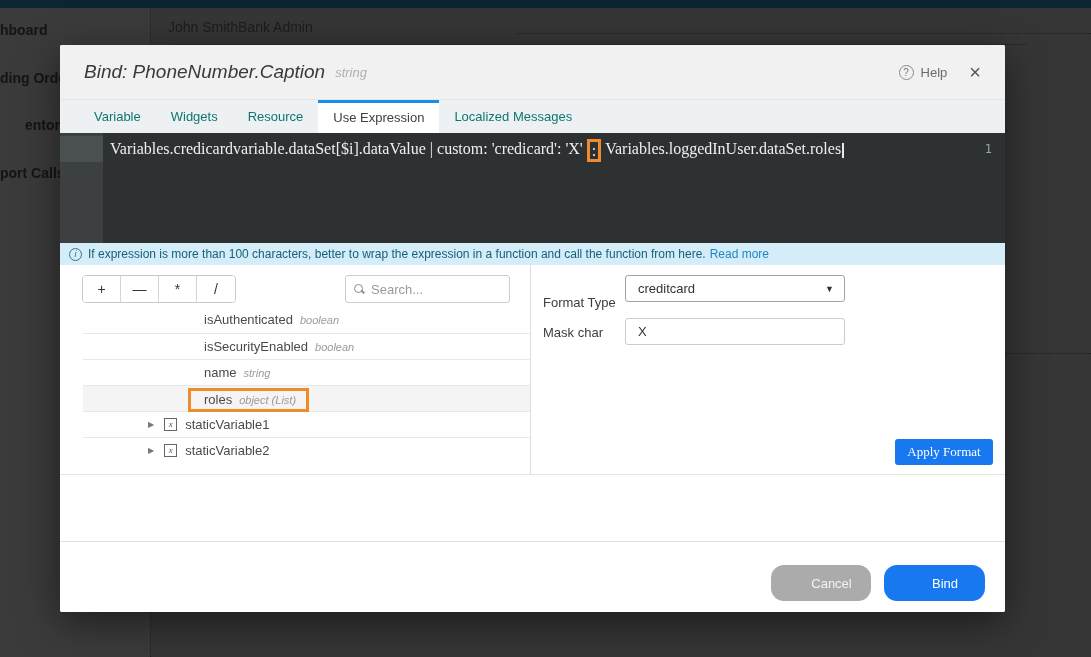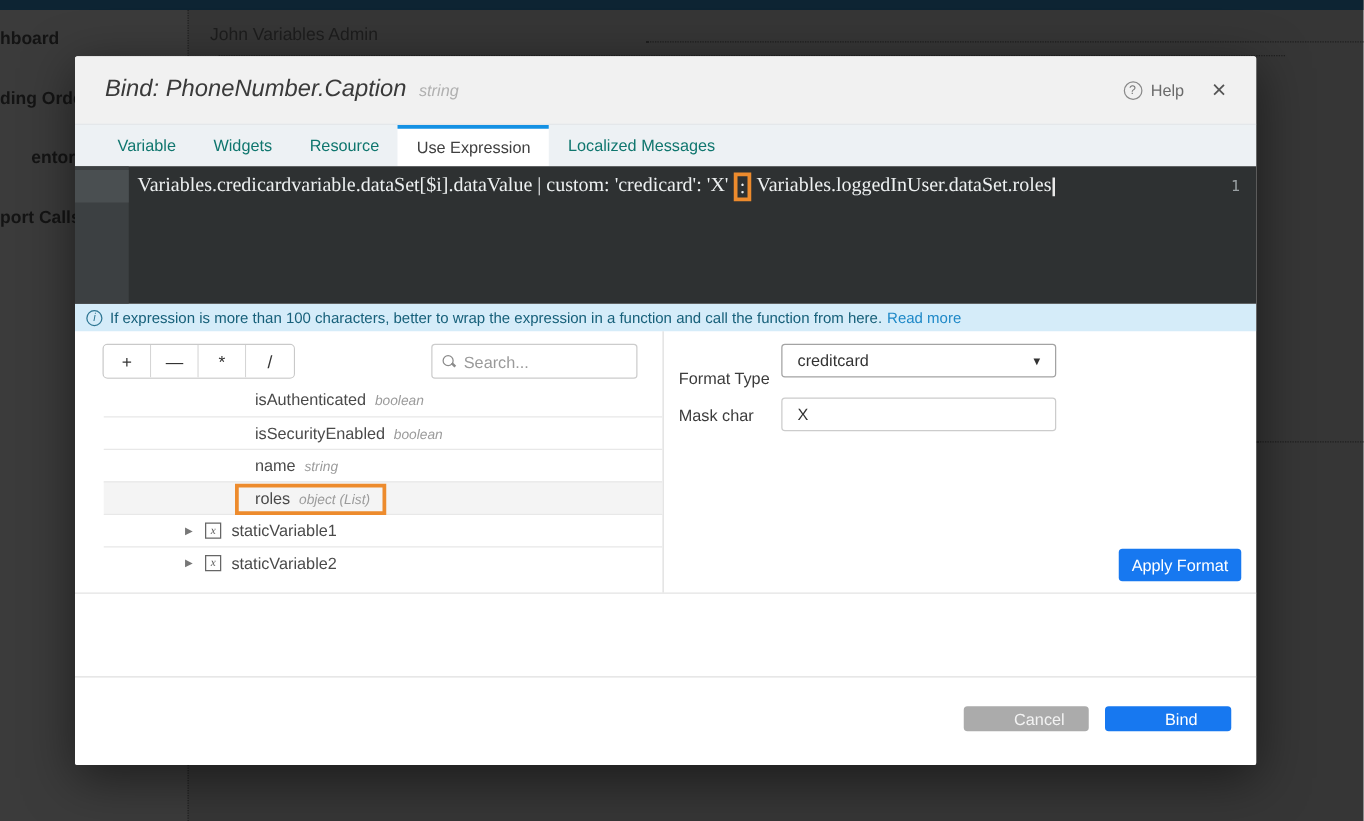--- a/index.html
+++ b/index.html
@@ -74,41 +74,41 @@
   .tree-row.hl{background:#f4f4f4;padding-left:105px;}
   .hl-box{display:inline-block;border:3px solid var(--annotation-orange);line-height:18px;padding:0 10px 0 13px;vertical-align:middle;background:#f4f4f4;}
   .tree-row.var{padding-left:65px;display:flex;align-items:center;}
   .tw-arrow{font-size:8px;color:#777;margin-right:10px;}
   .var-icon{width:13px;height:13px;border:1px solid #666;font-size:9px;font-style:italic;font-family:"Liberation Serif",serif;line-height:11px;text-align:center;color:#555;margin-right:8px;flex:none;}
 
   .fmt-label{position:absolute;left:12px;font-size:13px;color:#3c3c3c;}
   .fmt-select{position:absolute;left:94px;width:220px;height:27px;border:1px solid #a3a3a3;border-radius:3px;display:flex;align-items:center;padding:0 10px 0 12px;font-size:13px;color:#333;cursor:pointer;background:#fff;}
   .fmt-caret{margin-left:auto;font-size:9px;color:#333;}
   .fmt-input{position:absolute;left:94px;width:220px;height:27px;border:1px solid #ccc;border-radius:3px;padding:0 12px;font-size:13px;color:#333;font-family:"Liberation Sans",sans-serif;outline:none;}
-  .apply-btn{position:absolute;right:12px;top:174px;width:98px;height:26px;background:var(--accent-blue);color:#fff;border:none;border-radius:3px;font-size:13px;cursor:pointer;font-family:Liberation Sans, sans-serif;}
+  .apply-btn{position:absolute;right:12px;top:174px;width:98px;height:26px;background:var(--accent-blue);color:#fff;border:none;border-radius:3px;font-size:13px;cursor:pointer;font-family:Liberation Serif, serif;}
 
   .band{height:67px;border-top:1px solid #e3e3e3;background:#fff;}
   .footer{height:71px;border-top:1px solid #e0e0e0;background:#fff;display:flex;justify-content:flex-end;align-items:flex-start;padding:23px 20px 0 0;gap:13px;}
-  .btn{height:20px;border:none;border-radius:3px;font-size:13px;cursor:pointer;font-family:"Liberation Sans",sans-serif;padding-left:21px;}
+  .btn{height:36px;border:none;border-radius:13px;font-size:13px;cursor:pointer;font-family:"Liberation Sans",sans-serif;padding-left:21px;}
   .btn-cancel{width:100px;background:#ababab;color:#f3f3f3;}
   .btn-bind{width:101px;background:var(--accent-blue);color:#fff;}
 </style>
 </head>
 <body>
 
 <div class="stage">
 
   <div class="topbar"></div>
   <div class="bg-sidebar">
     <div class="bg-side-item" style="top:14px;">hboard</div>
     <div class="bg-side-item" style="top:62px;">ding Order</div>
     <div class="bg-side-item" style="top:109px;padding-left:25px;">entory</div>
     <div class="bg-side-item" style="top:157px;">port Calls</div>
   </div>
-  <div class="bg-user">John Variables Admin</div>
+  <div class="bg-user">John SmithBank Admin</div>
   <div class="dotted-h" style="left:517px;top:33px;width:574px;"></div>
   <div class="dotted-h" style="left:175px;top:44px;width:853px;"></div>
   <div class="dotted-h" style="left:1005px;top:353px;width:86px;"></div>
 
   <div class="modal">
 
     <div class="modal-header">
       <span class="modal-title">Bind: PhoneNumber.Caption</span>
       <span class="type-badge">string</span>
       <div class="header-actions">

